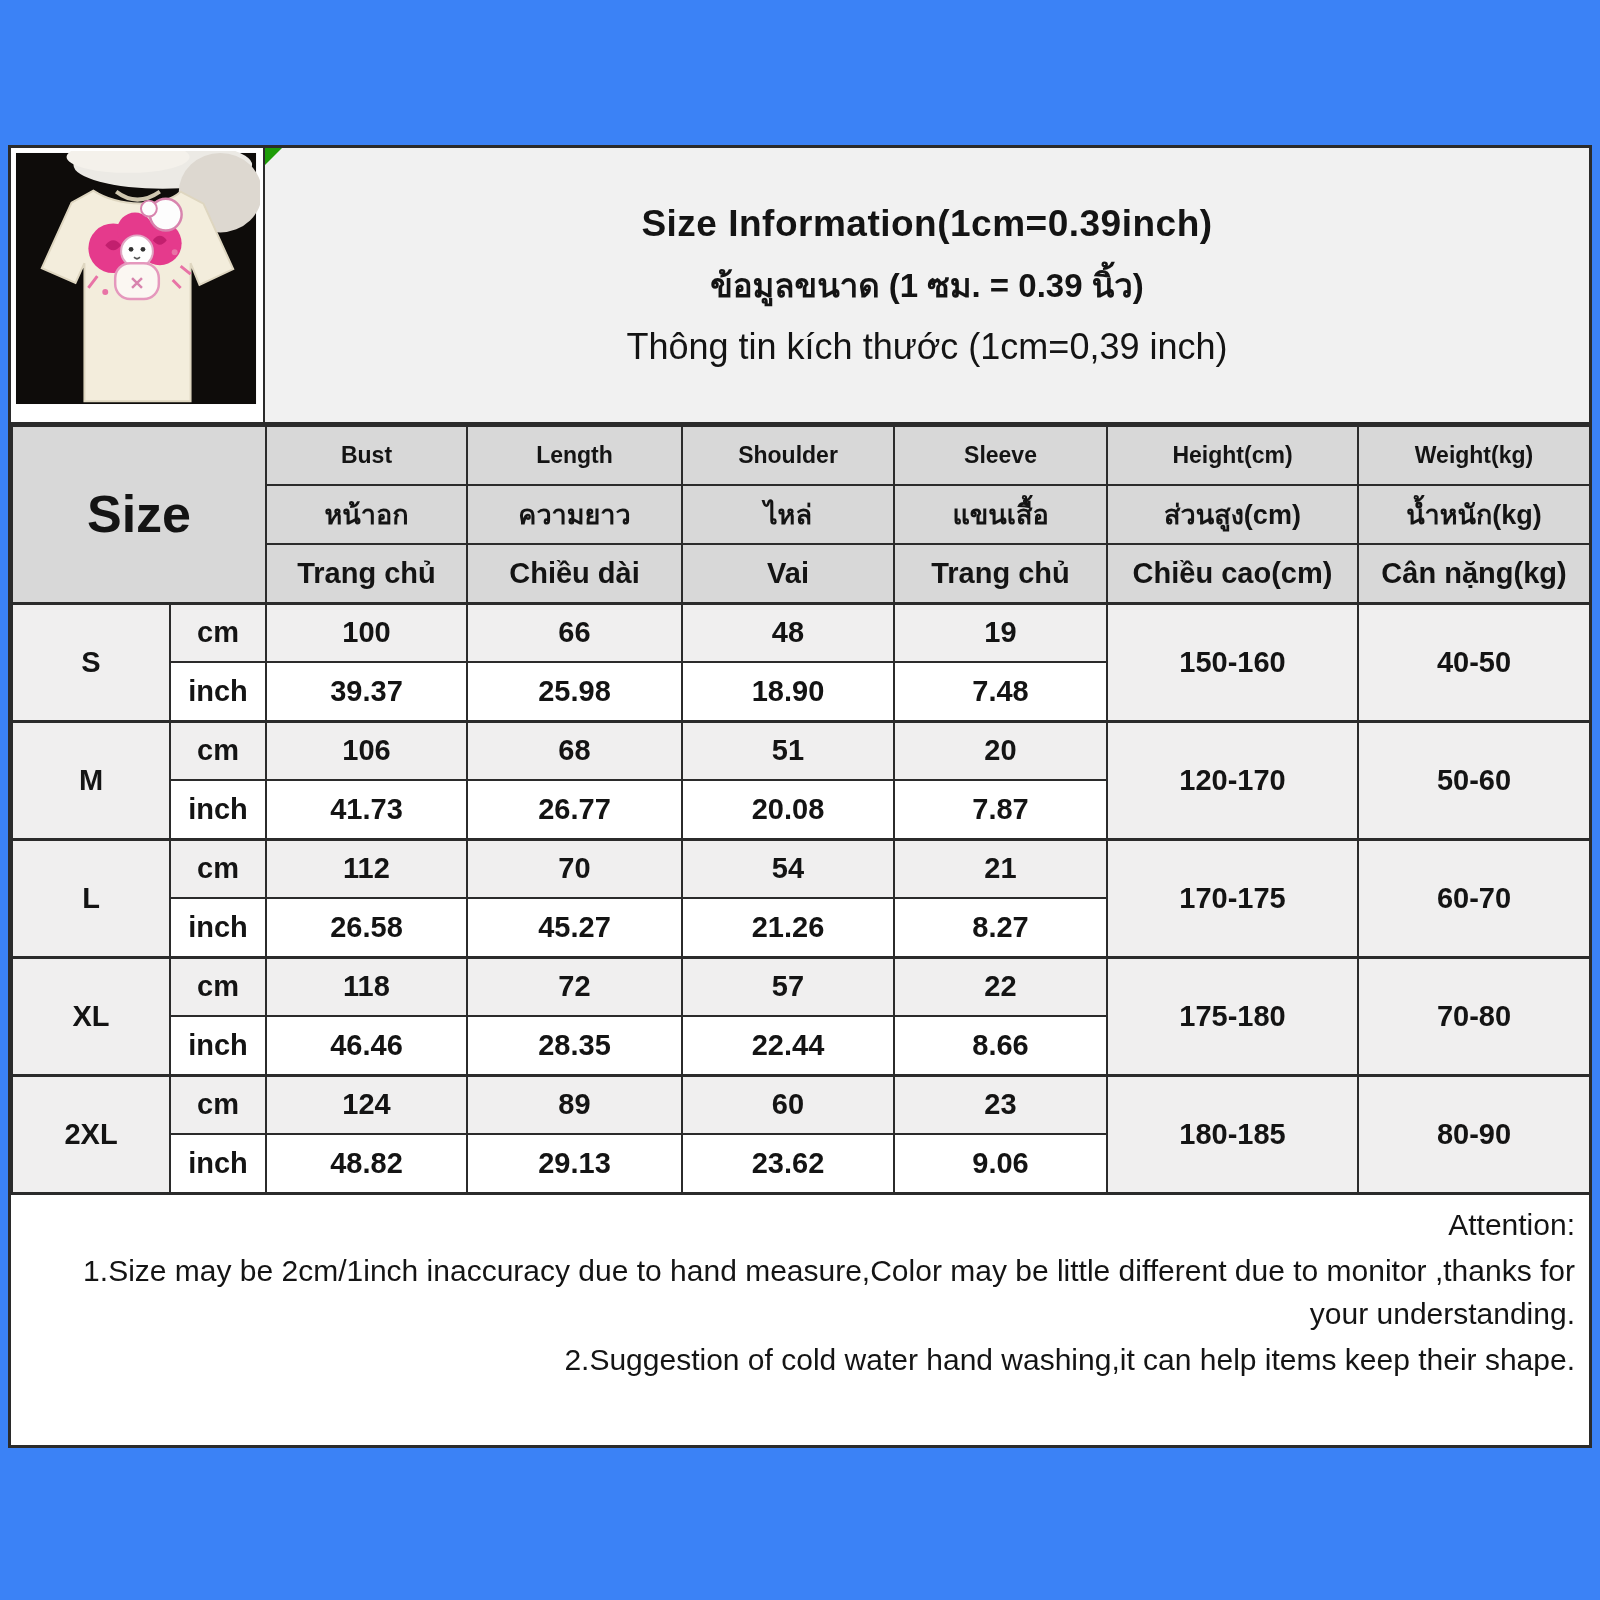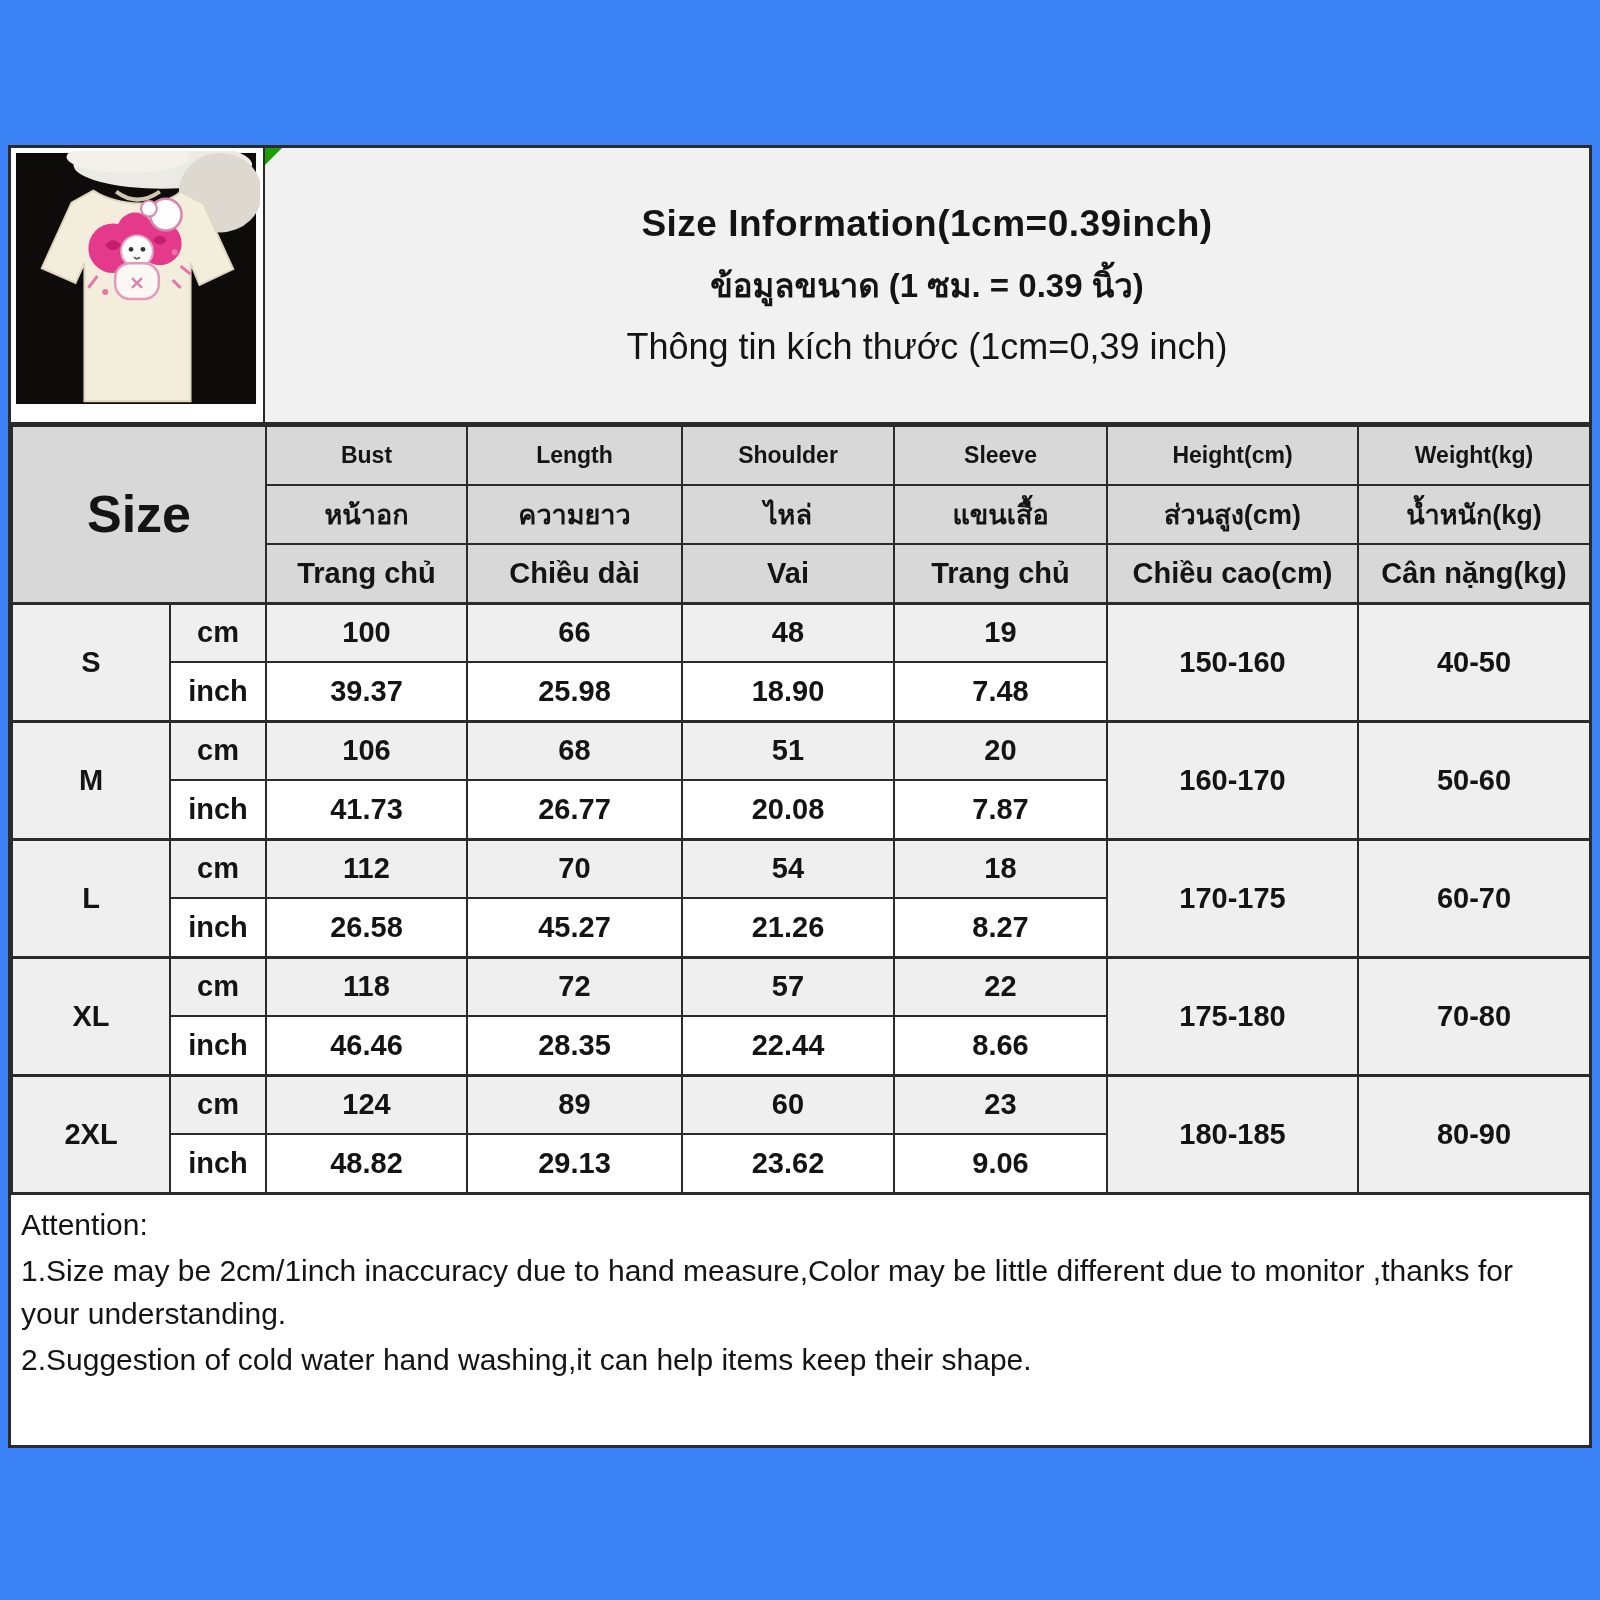--- a/index.html
+++ b/index.html
@@ -31,21 +31,21 @@
   .hdr-th td{background:#d8d8d8;font-size:27px;font-weight:bold;}
   .hdr-vi td{background:#d8d8d8;font-size:29px;font-weight:bold;}
   td.size-letter{background:#d8d8d8;font-size:31px;font-weight:bold;}
   tr.cm-row td{background:#f0efef;font-size:29px;font-weight:bold;}
   tr.inch-row td{background:#ffffff;font-size:29px;font-weight:bold;}
   td.range{background:#f0efef;font-size:29px;font-weight:bold;}
   tr.group-start td{border-top:3px solid #2b2b2b;}
 
   
   .attention{flex:1 1 auto;border-top:1px solid #2b2b2b;background:#fff;
-          padding:8px 14px 0 10px;font-size:30px;font-weight:normal;line-height:1.45;}
+          padding:8px 14px 0 10px;font-size:30px;font-weight:normal;line-height:1.45;text-align:right;}
   .attention .ln{margin:0 0 2px 0;}
 </style>
 </head>
 <body>
 
 <div class="canvas">
   <div class="content-box">
 
     <div class="top-row">
       <div class="photo-cell">
@@ -142,38 +142,38 @@
         <td>7.48</td>
       </tr>
 
       <tr class="drow cm-row group-start">
         <td class="size-letter" rowspan="2">M</td>
         <td>cm</td>
         <td>106</td>
         <td>68</td>
         <td>51</td>
         <td>20</td>
-        <td class="range" rowspan="2">160-170</td>
+        <td class="range" rowspan="2">120-170</td>
         <td class="range" rowspan="2">50-60</td>
       </tr>
       <tr class="drow inch-row">
         <td>inch</td>
         <td>41.73</td>
         <td>26.77</td>
         <td>20.08</td>
         <td>7.87</td>
       </tr>
 
       <tr class="drow cm-row group-start">
         <td class="size-letter" rowspan="2">L</td>
         <td>cm</td>
         <td>112</td>
         <td>70</td>
         <td>54</td>
-        <td>18</td>
+        <td>21</td>
         <td class="range" rowspan="2">170-175</td>
         <td class="range" rowspan="2">60-70</td>
       </tr>
       <tr class="drow inch-row">
         <td>inch</td>
         <td>26.58</td>
         <td>45.27</td>
         <td>21.26</td>
         <td>8.27</td>
       </tr>

